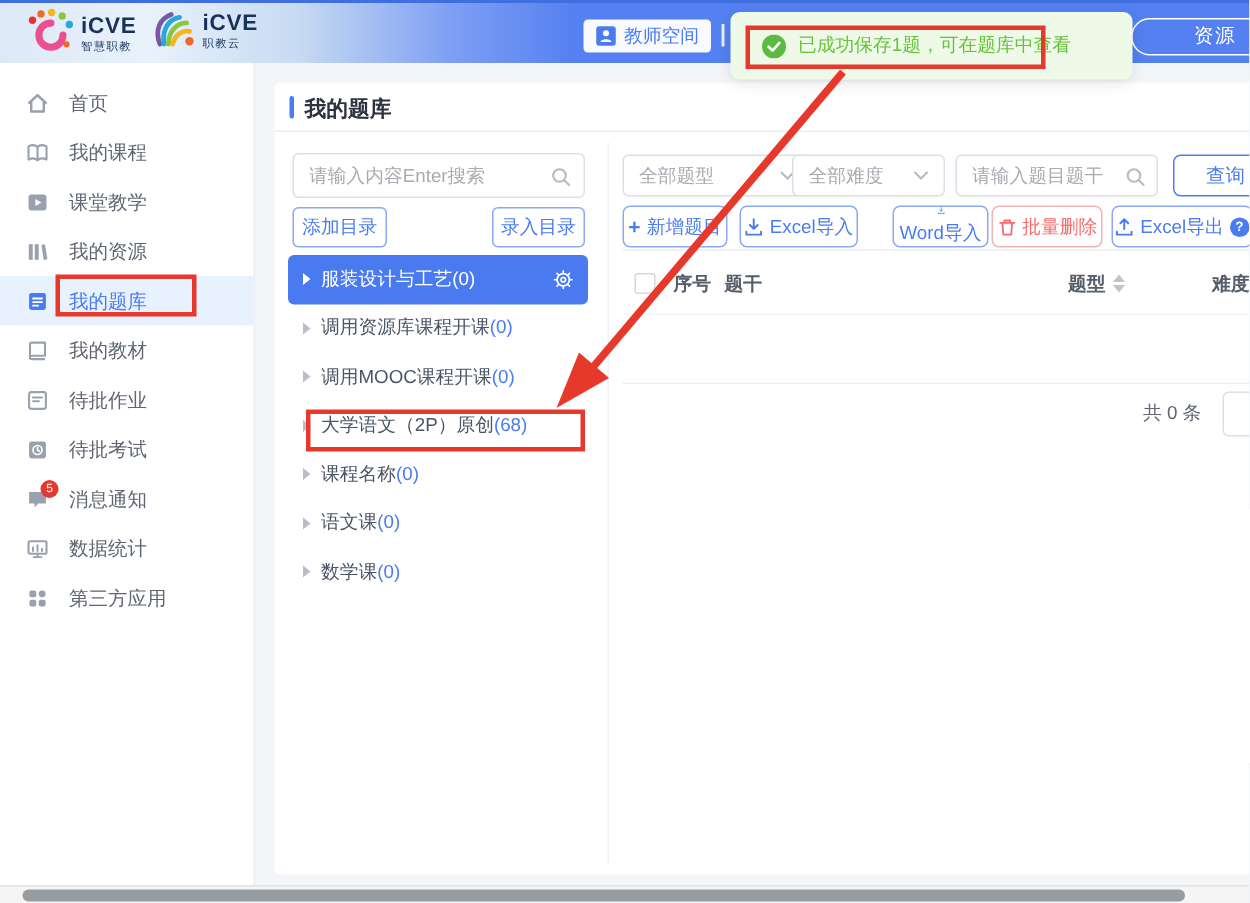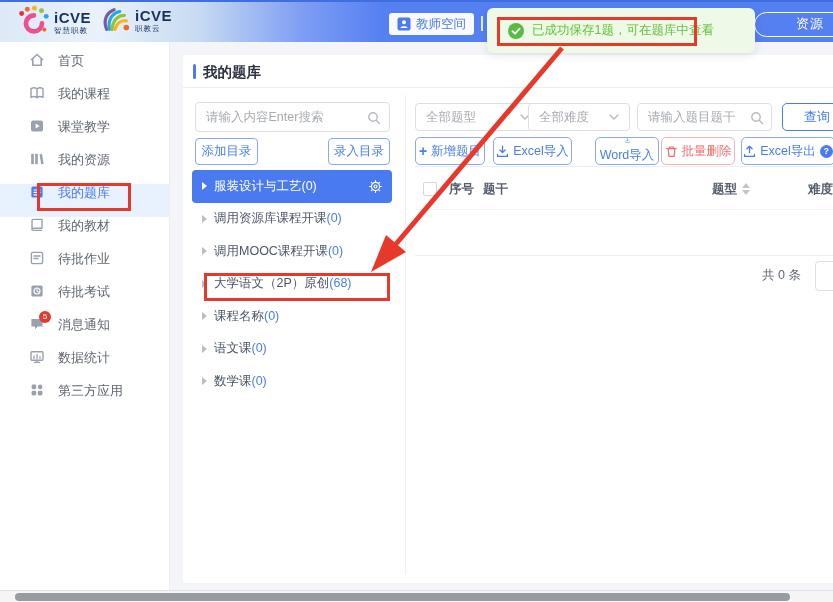--- a/index.html
+++ b/index.html
@@ -24,21 +24,21 @@
 
   
   .toast { position:absolute; left:487px; top:8px; width:268px; height:45px; background:#eef9e8;
     border-radius:6px; box-shadow:0 2px 10px rgba(0,0,0,.10); display:flex; align-items:center;
     padding-left:21px; gap:8px; z-index:20; }
   .toast-msg { color:#67c23a; font-size:12.5px; }
 
   
   .sidebar { position:absolute; left:0; top:42px; width:170px; height:548px; background:#fff;
     border-right:1px solid #ededf2; padding-top:10px; z-index:5; }
-  .side-item { height:33px; display:flex; gap:13px; padding-left:29px;
+  .side-item { height:33px; display:flex; align-items:center; gap:13px; padding-left:17px;
     font-size:13px; color:#5f6672; cursor:pointer; }
   .side-item .sicon { position:relative; width:16px; height:16px; color:#99a1af; flex:0 0 16px; }
   .side-item.active { background:#e8f1fe; color:#4a7cf0; }
   .side-item.active .sicon { color:#4a7cf0; }
   .badge { position:absolute; top:-5px; right:-6px; min-width:12px; height:12px; background:#e23a30;
     border-radius:7px; color:#fff; font-size:8px; line-height:12px; text-align:center; padding:0 2px; }
 
   
   .main-bg { position:absolute; left:170px; top:42px; width:663px; height:548px; background:#f3f5f9; }
   .card { position:absolute; left:183px; top:55px; width:700px; height:528px; background:#fff; border-radius:4px; }

